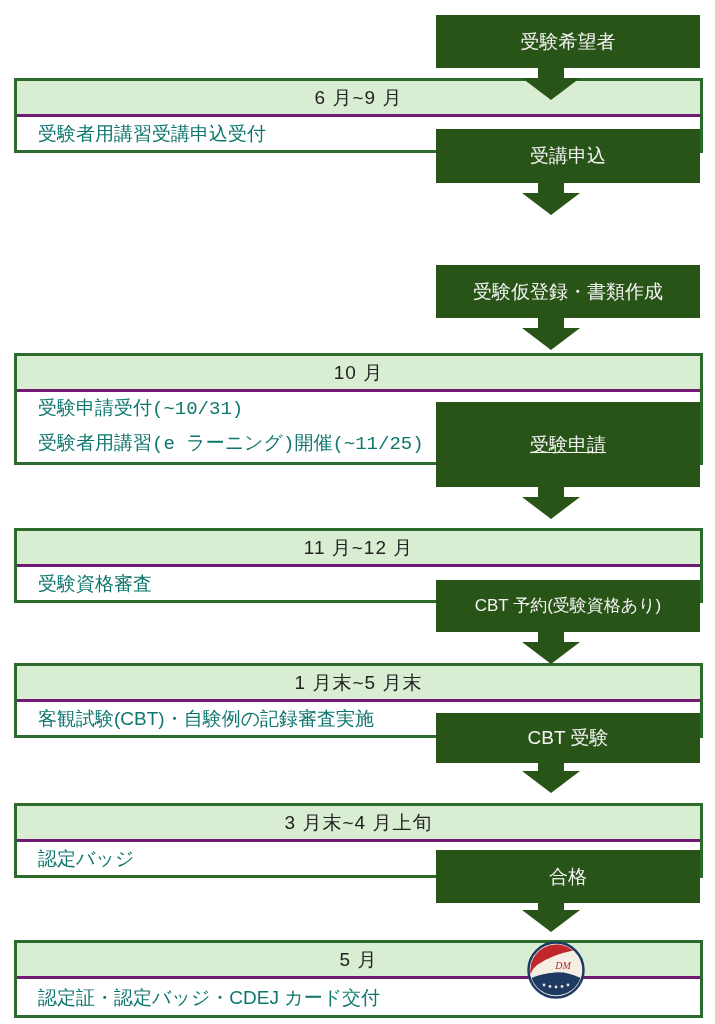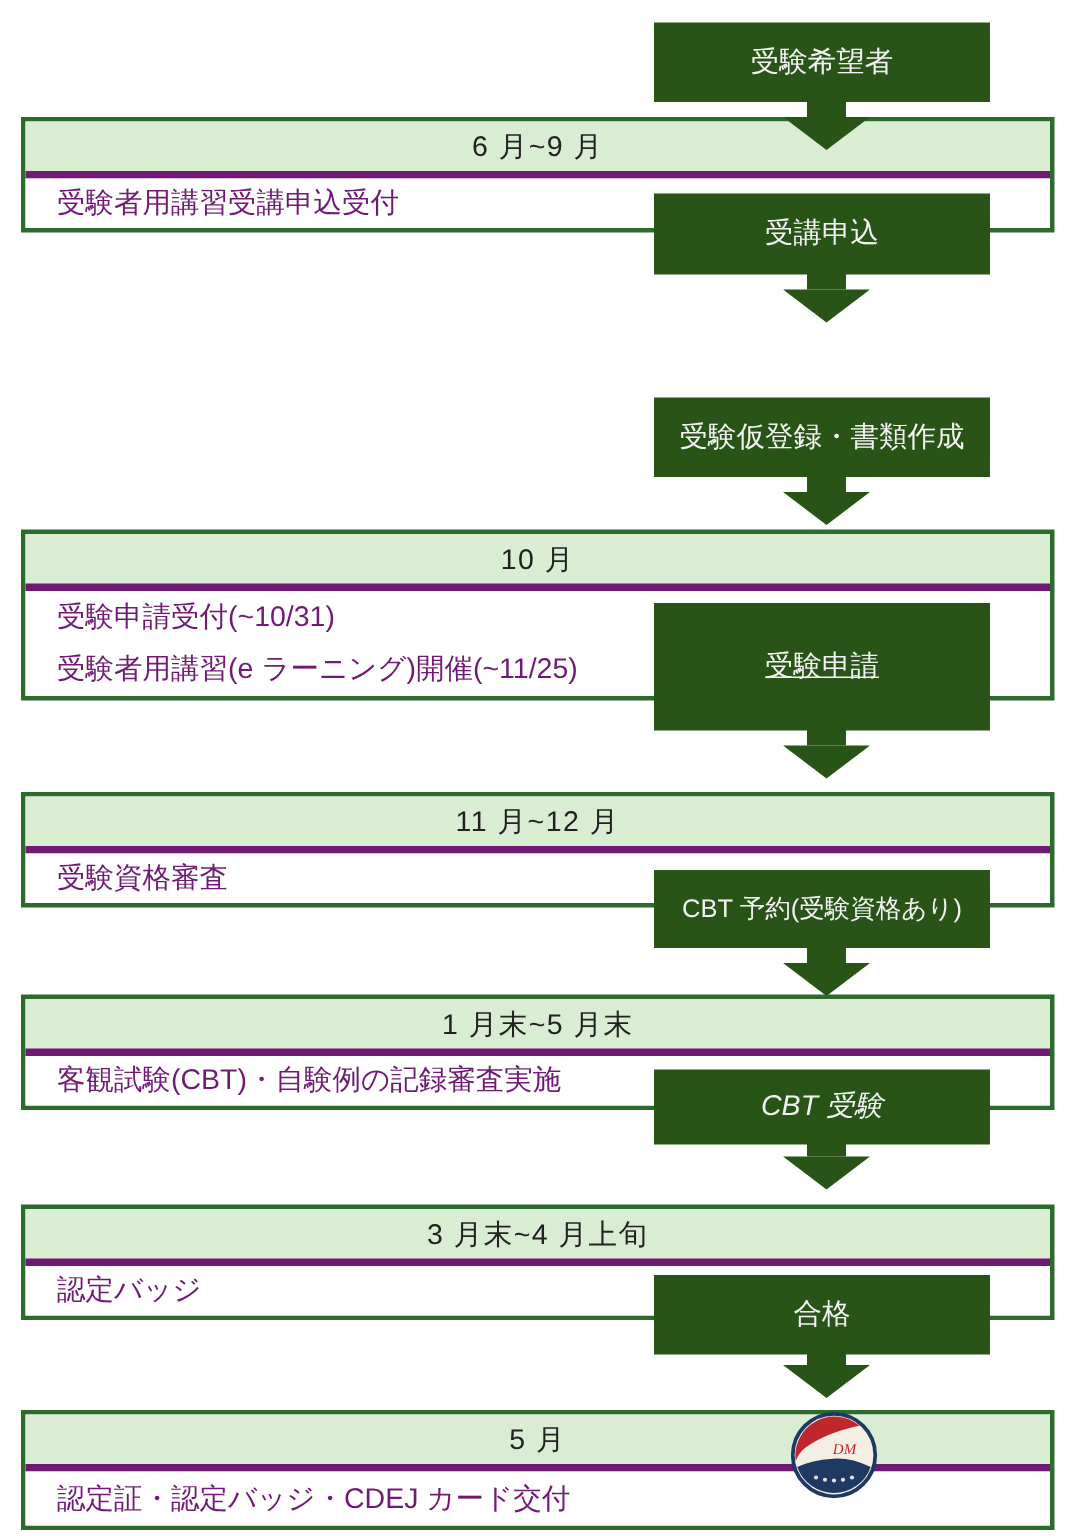--- a/index.html
+++ b/index.html
@@ -6,32 +6,32 @@
   .canvas{
     position:relative;width:715px;height:1024px;background:#ffffff;
     font-family:"Liberation Sans","DejaVu Sans",sans-serif;overflow:hidden;
   }
   
   .band{
     position:absolute;left:14px;width:689px;box-sizing:border-box;
     border:3px solid #2d6b2c;background:#ffffff;z-index:1;
   }
   .band-header{
-    height:33px;background:#d9edd2;border-bottom:5px solid #701a75;
+    height:33px;background:#d9edd2;border-bottom:3px solid #701a75;
     display:flex;align-items:center;justify-content:center;
     font-size:19px;color:#222222;letter-spacing:1px;
   }
   .band-row{
     display:flex;flex-direction:column;justify-content:center;
-    padding-left:21px;font-size:19px;color:#701a75;background:#ffffff;
+    padding-left:21px;font-size:19px;color:#0f766e;background:#ffffff;
   }
   .band-row .task{line-height:35px;white-space:nowrap;}
   
   .action-box{
-    position:absolute;left:436px;width:224px;background:#295417;
+    position:absolute;left:436px;width:264px;background:#295417;
     color:#f4f4f4;display:flex;flex-direction:column;align-items:center;
     justify-content:center;text-align:center;font-size:19px;z-index:3;
     line-height:1.55;
   }
   .action-box.tight{font-size:17px;white-space:nowrap;}
   
   .arrow{position:absolute;left:522px;width:58px;z-index:4;}
   .arrow .stem{width:26px;margin:0 auto;background:#295417;}
   .arrow .head{
     width:0;height:0;margin:0 auto;
@@ -75,21 +75,21 @@
   </div>
   <div class="arrow" style="top:316px;">
     <div class="stem" style="height:12px;"></div>
     <div class="head"></div>
   </div>
 
   <div class="band" style="top:353px;">
     <div class="band-header">
       <span>10 月</span>
     </div>
-    <div class="band-row" style="height:70px;">
+    <div class="band-row" style="height:70px;font-family:Liberation Mono, monospace;">
       <div class="task">受験申請受付(~10/31)</div>
       <div class="task">受験者用講習(e ラーニング)開催(~11/25)</div>
     </div>
   </div>
   <div class="action-box" style="top:402px;height:85px;text-decoration:underline;">
     <div>受験申請</div>
   </div>
   <div class="arrow" style="top:485px;">
     <div class="stem" style="height:12px;"></div>
     <div class="head"></div>
@@ -112,21 +112,21 @@
   </div>
 
   <div class="band" style="top:663px;">
     <div class="band-header">
       <span>1 月末~5 月末</span>
     </div>
     <div class="band-row" style="height:33px;">
       <div class="task">客観試験(CBT)・自験例の記録審査実施</div>
     </div>
   </div>
-  <div class="action-box" style="top:713px;height:50px;font-style:italic;">
+  <div class="action-box" style="top:713px;height:50px;">
     <div>CBT 受験</div>
   </div>
   <div class="arrow" style="top:761px;">
     <div class="stem" style="height:10px;"></div>
     <div class="head"></div>
   </div>
 
   <div class="band" style="top:803px;">
     <div class="band-header">
       <span>3 月末~4 月上旬</span>

